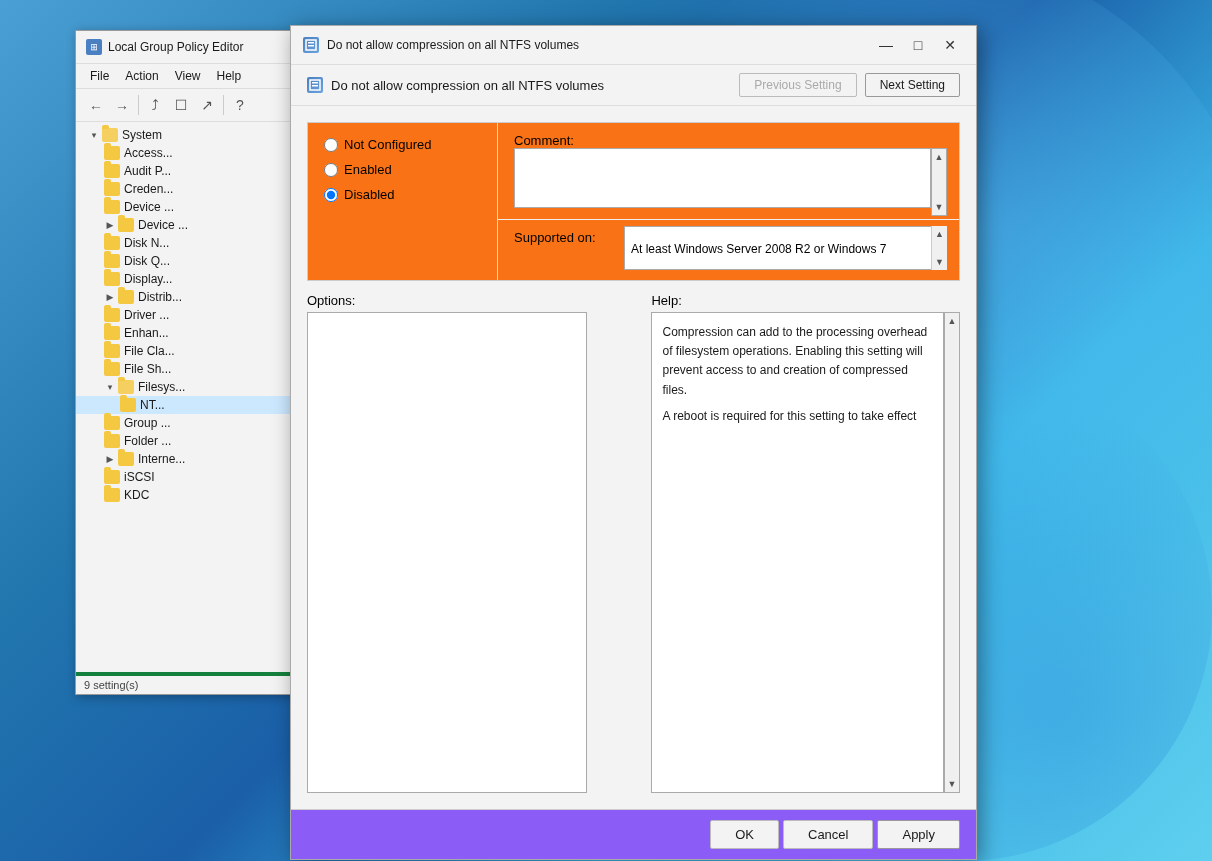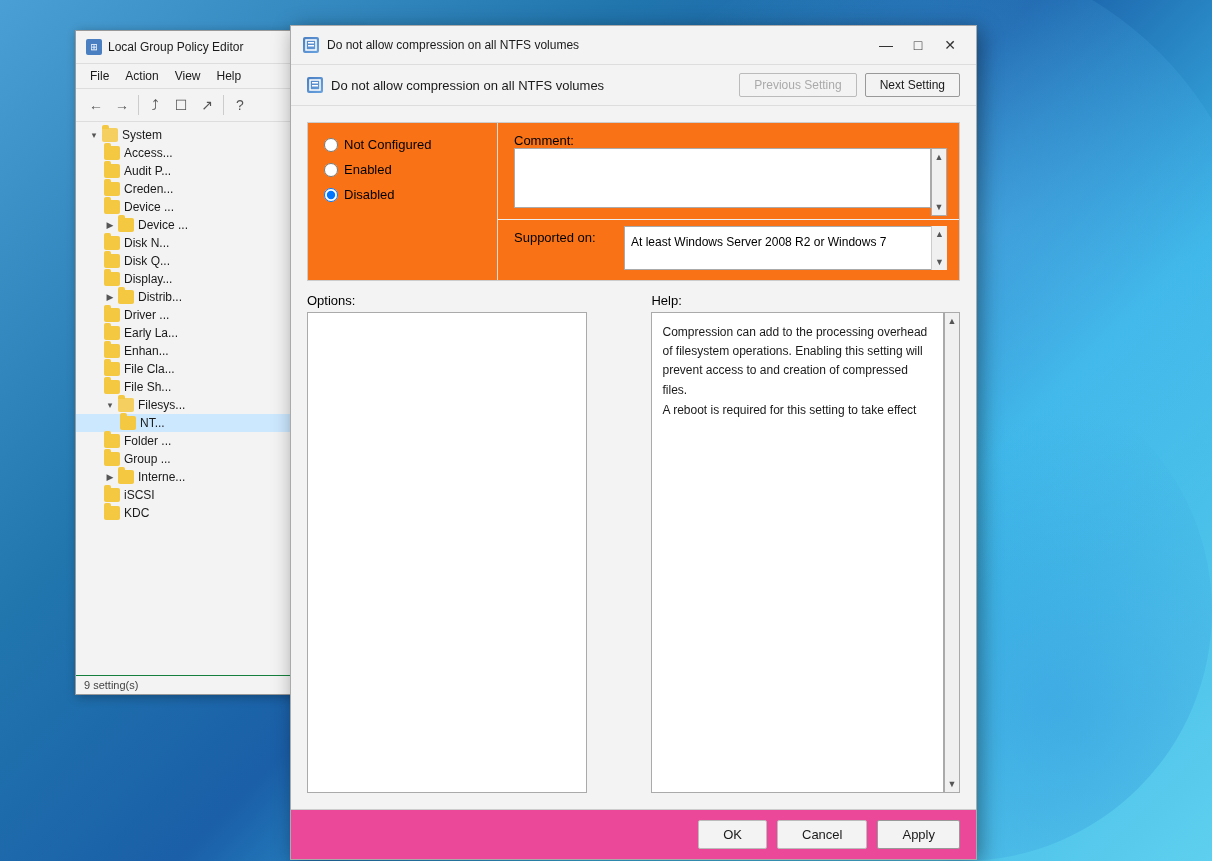--- a/index.html
+++ b/index.html
@@ -161,21 +161,21 @@
       margin-right: 2px;
       flex-shrink: 0;
     }
     .tree-label {
       font-size: 12px;
       color: #1a1a1a;
       overflow: hidden;
       text-overflow: ellipsis;
     }
     .lgpe-statusbar {
-      border-top: 1px solid #15803d;
+      border-top: 4px solid #15803d;
       padding: 3px 8px;
       font-size: 11px;
       color: #444;
       background: #f3f3f3;
     }
 
     
     .dialog-window {
       position: absolute;
       top: 25px;
@@ -288,22 +288,22 @@
       height: 14px;
       cursor: pointer;
     }
 
     
     .dialog-footer {
       border-top: 1px solid #ccc;
       padding: 10px 16px;
       display: flex;
       justify-content: flex-end;
-      gap: 10px;
-      background: #ec4899;
+      gap: 4px;
+      background: #8b5cf6;
     }
     .footer-btn {
       padding: 6px 24px;
       border: 1px solid #bbb;
       background: #f3f3f3;
       cursor: pointer;
       font-size: 13px;
       border-radius: 2px;
       color: #1a1a1a;
     }
@@ -394,24 +394,20 @@
       <span class="chevron">▶</span>
       <div class="folder-icon"></div>
       <span class="tree-label">Distrib...</span>
     </div>
     <div class="tree-item tree-indent-2">
       <div class="folder-icon"></div>
       <span class="tree-label">Driver ...</span>
     </div>
     <div class="tree-item tree-indent-2">
       <div class="folder-icon"></div>
-      <span class="tree-label">Early La...</span>
-    </div>
-    <div class="tree-item tree-indent-2">
-      <div class="folder-icon"></div>
       <span class="tree-label">Enhan...</span>
     </div>
     <div class="tree-item tree-indent-2">
       <div class="folder-icon"></div>
       <span class="tree-label">File Cla...</span>
     </div>
     <div class="tree-item tree-indent-2">
       <div class="folder-icon"></div>
       <span class="tree-label">File Sh...</span>
     </div>
@@ -419,25 +415,25 @@
       <span class="chevron">▾</span>
       <div class="folder-icon open"></div>
       <span class="tree-label">Filesys...</span>
     </div>
     <div class="tree-item tree-indent-3 selected">
       <div class="folder-icon"></div>
       <span class="tree-label">NT...</span>
     </div>
     <div class="tree-item tree-indent-2">
       <div class="folder-icon"></div>
+      <span class="tree-label">Group ...</span>
+    </div>
+    <div class="tree-item tree-indent-2">
+      <div class="folder-icon"></div>
       <span class="tree-label">Folder ...</span>
-    </div>
-    <div class="tree-item tree-indent-2">
-      <div class="folder-icon"></div>
-      <span class="tree-label">Group ...</span>
     </div>
     <div class="tree-item tree-indent-2">
       <span class="chevron">▶</span>
       <div class="folder-icon"></div>
       <span class="tree-label">Interne...</span>
     </div>
     <div class="tree-item tree-indent-2">
       <div class="folder-icon"></div>
       <span class="tree-label">iSCSI</span>
     </div>
@@ -515,21 +511,21 @@
               <div style="width:16px;height:16px;display:flex;align-items:center;justify-content:center;font-size:9px;color:#555;cursor:pointer;">▲</div>
               <div style="flex:1;"></div>
               <div style="width:16px;height:16px;display:flex;align-items:center;justify-content:center;font-size:9px;color:#555;cursor:pointer;">▼</div>
             </div>
           </div>
         </div>
 
         <div style="display:flex; align-items:flex-start; padding:6px 12px 10px 16px; border-top:1px solid #eee;">
           <span style="font-size:13px; min-width:110px; padding-top:4px; white-space:nowrap;">Supported on:</span>
           <div style="position:relative; flex:1;">
-            <div style="border:1px solid #aaa; background:white; padding:8px 20px 6px 6px; font-size:12px; min-height:44px; display:flex; align-items:flex-start;">
+            <div style="border:1px solid #aaa; background:white; padding:8px 20px 6px 6px; font-size:12px; min-height:44px; display:flex; align-items:center;">
               <span>At least Windows Server 2008 R2 or Windows 7</span>
             </div>
             <div style="position:absolute; right:0; top:0; width:16px; height:100%; background:#f0f0f0; border-left:1px solid #ccc; display:flex; flex-direction:column; align-items:center;">
               <div style="width:16px;height:16px;display:flex;align-items:center;justify-content:center;font-size:9px;color:#555;">▲</div>
               <div style="flex:1;"></div>
               <div style="width:16px;height:16px;display:flex;align-items:center;justify-content:center;font-size:9px;color:#555;">▼</div>
             </div>
           </div>
         </div>
       </div>
@@ -539,21 +535,21 @@
 
       <div style="flex:1; display:flex; flex-direction:column; gap:4px;">
         <span style="font-size:13px;">Options:</span>
         <div style="flex:1; border:1px solid #aaa; background:white; min-height:360px;"></div>
       </div>
 
       <div style="flex:1.1; display:flex; flex-direction:column; gap:4px;padding-left:48px;">
         <span style="font-size:13px;">Help:</span>
         <div style="position:relative; flex:1; min-height:360px;">
           <div style="width:calc(100% - 16px); height:100%; border:1px solid #aaa; background:white; padding:10px; font-size:12px; line-height:1.6; color:#1a1a1a; overflow:hidden;">
-            <p style="margin-bottom:1px;">Compression can add to the processing overhead of filesystem operations.  Enabling this setting will prevent access to and creation of compressed files.</p>
+            <p style="margin-bottom:7px;">Compression can add to the processing overhead of filesystem operations.  Enabling this setting will prevent access to and creation of compressed files.</p>
             <p>A reboot is required for this setting to take effect</p>
           </div>
           <div style="position:absolute; right:0; top:0; width:16px; height:100%; background:#f0f0f0; border:1px solid #aaa; display:flex; flex-direction:column; align-items:center;">
             <div style="width:16px;height:16px;display:flex;align-items:center;justify-content:center;font-size:9px;color:#555;">▲</div>
             <div style="flex:1;"></div>
             <div style="width:16px;height:16px;display:flex;align-items:center;justify-content:center;font-size:9px;color:#555;">▼</div>
           </div>
         </div>
       </div>
     </div>

